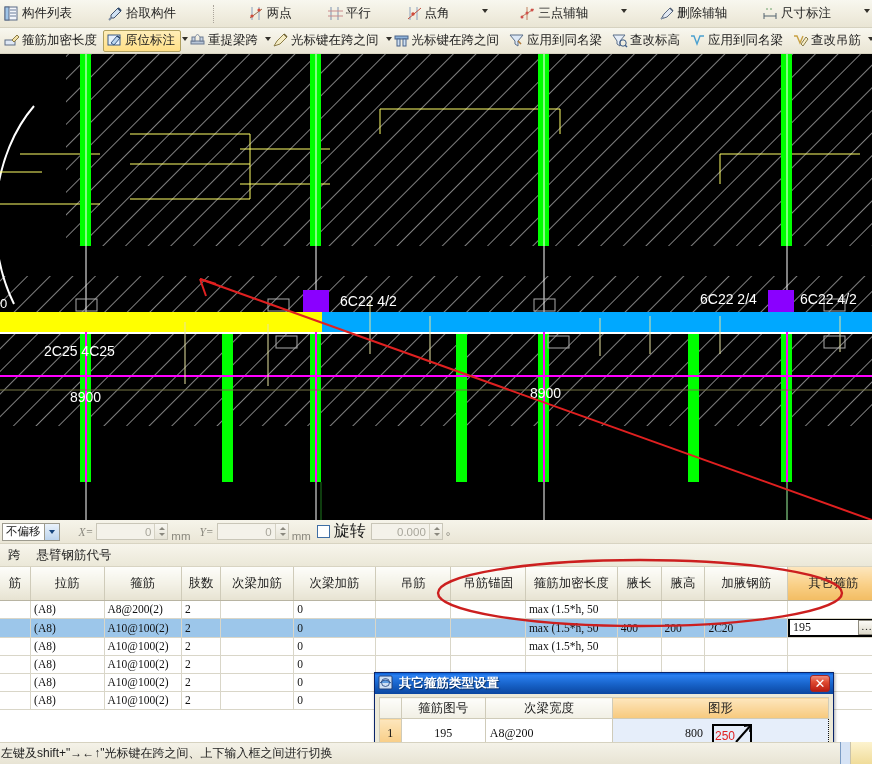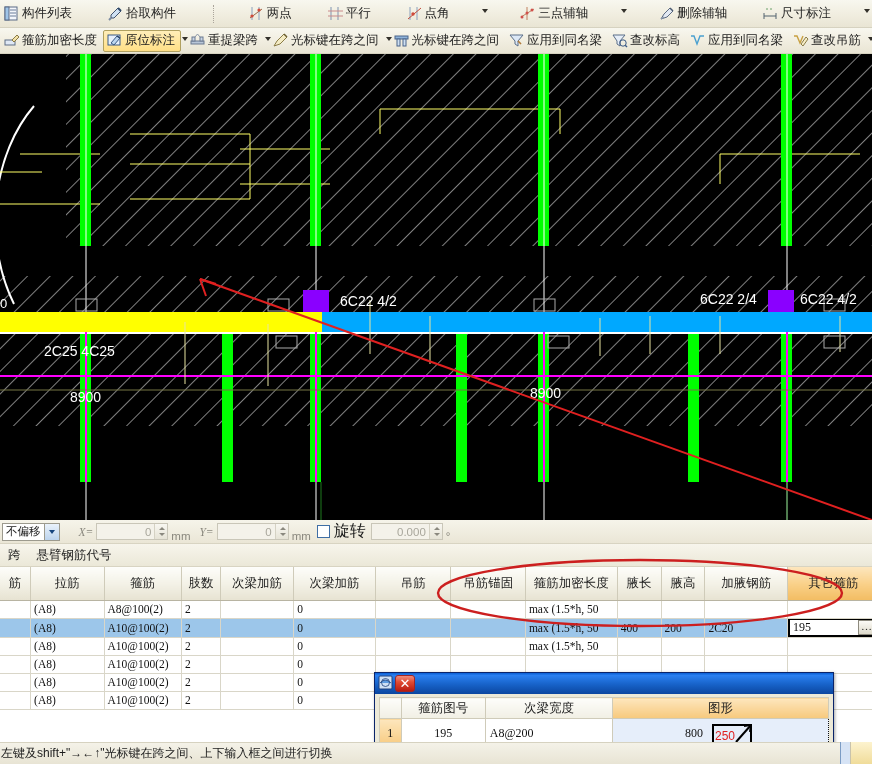--- a/index.html
+++ b/index.html
@@ -588,21 +588,21 @@
           <th style="width:43px">腋长</th>
           <th style="width:43px">腋高</th>
           <th style="width:81px">加腋钢筋</th>
           <th class="hot" style="width:90px">其它箍筋</th>
         </tr>
       </thead>
       <tbody>
         <tr>
           <td></td>
           <td>(A8)</td>
-          <td>A8@100(2)</td>
+          <td>A8@200(2)</td>
           <td>2</td>
           <td></td>
           <td>0</td>
           <td></td>
           <td></td>
           <td>max (1.5*h, 50</td>
           <td></td>
           <td></td>
           <td></td>
           <td></td>
@@ -697,20 +697,21 @@
 
   <div id="dialog">
     <div id="dlg-title">
       <span class="ico">
           <svg width="15" height="15" viewBox="0 0 15 15">
         <rect x="1" y="1" width="13" height="13" rx="1" fill="#cfe0f4" stroke="#20407a"></rect>
         <path d="M2 8 Q7 2 13 8" fill="#5d9be0" stroke="#20407a" stroke-width=".8"></path>
         <circle cx="7.5" cy="7.5" r="4" fill="none" stroke="#20407a" stroke-width=".8"></circle>
           </svg>
         </span>
+      <span class="t">其它箍筋类型设置</span>
       <span class="dlg-close">✕</span>
     </div>
     <div id="dlg-body">
       <table class="dgrid">
         <thead>
           <tr>
             <th style="width:20px"></th>
             <th style="width:78px">箍筋图号</th>
             <th style="width:118px">次梁宽度</th>
             <th class="hot" style="width:200px">图形</th>

